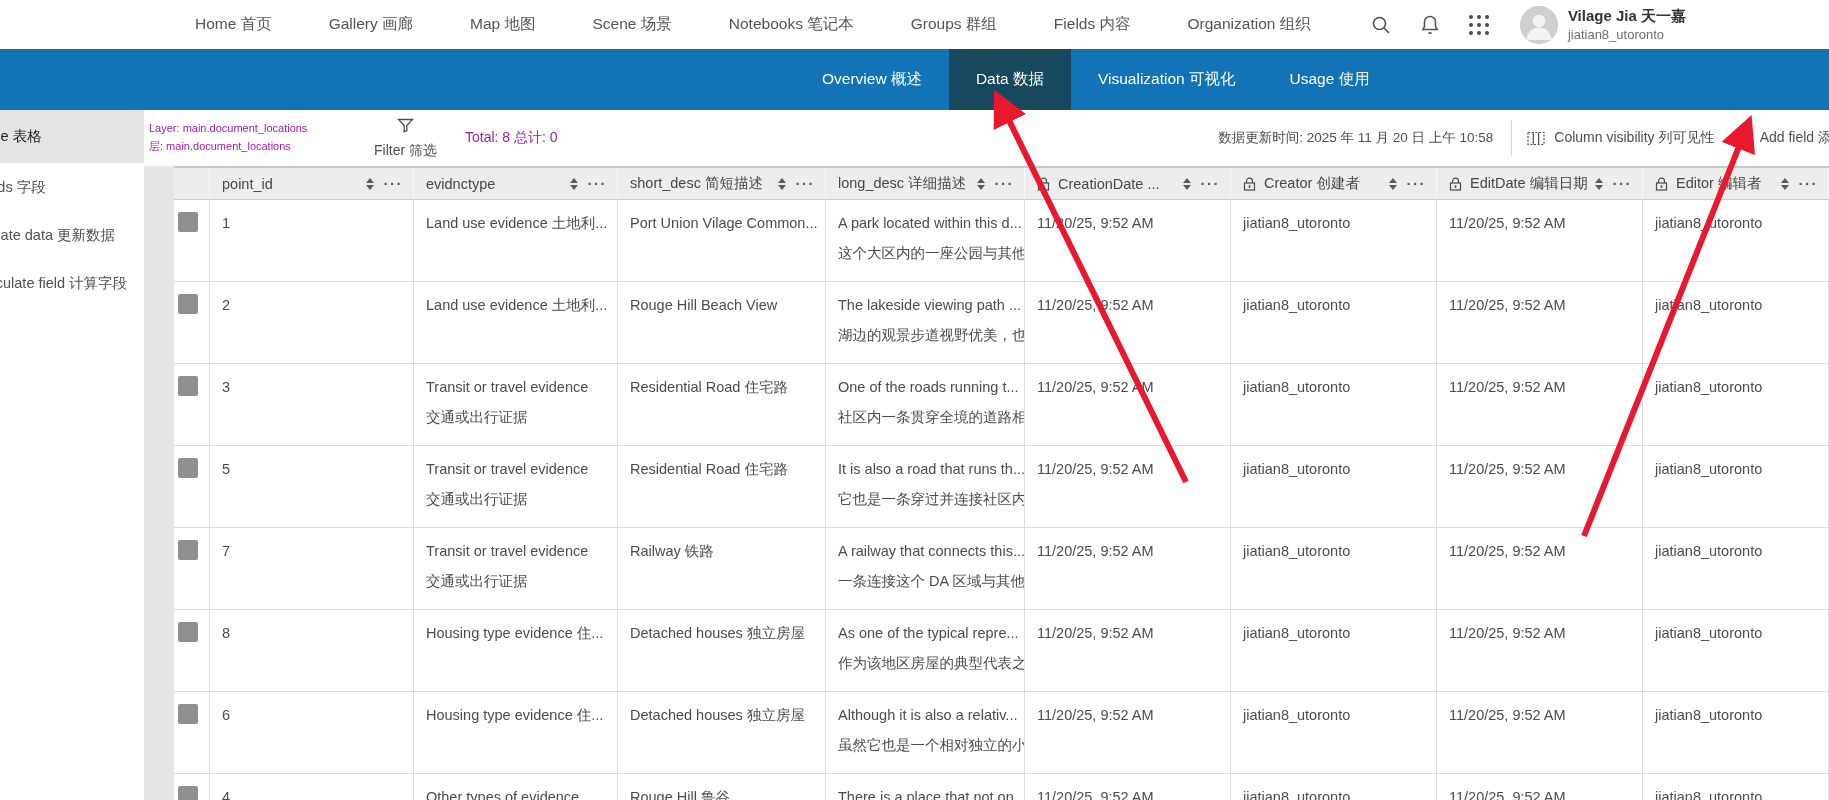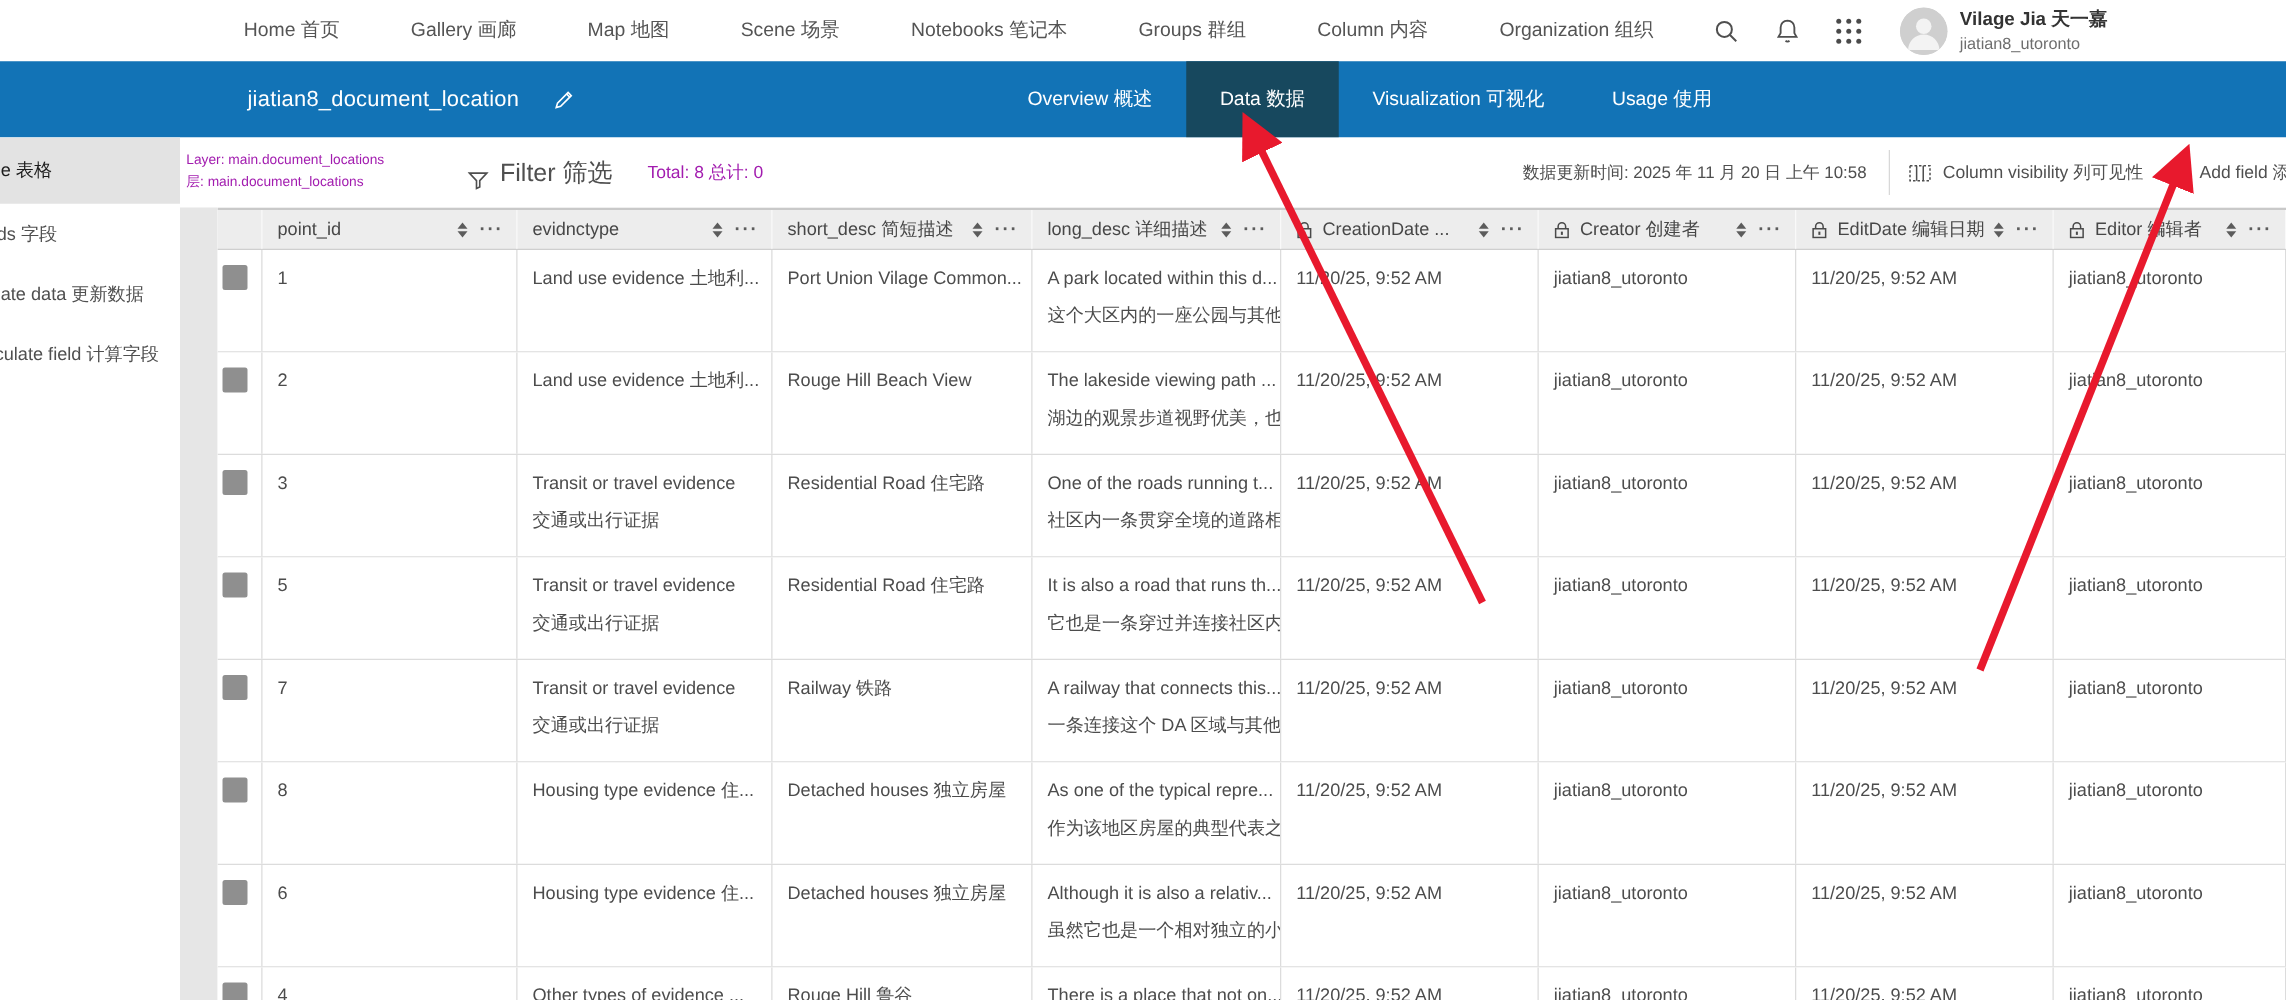--- a/index.html
+++ b/index.html
@@ -37,21 +37,21 @@
   .side-item { height:48px; display:flex; align-items:center; font-size:14.5px; color:#4f4f4f;
                white-space:nowrap; text-indent:-26px; cursor:pointer; }
   .side-item.active { height:53px; background:#e3e3e3; color:#1c1c1c; }
 
   
   .panel { position:absolute; left:144px; top:110px; right:0; bottom:0; background:#fff; }
   .toolbar { position:absolute; top:0; left:0; right:0; height:56px; display:flex; align-items:center;
              justify-content:space-between; overflow:hidden; }
   .tb-left { display:flex; align-items:center; padding-left:5px; flex-shrink:0; }
   .layer-label { width:225px; font-size:11px; color:#a21caf; line-height:1.62; white-space:nowrap; }
-  .filter-btn { display:flex; align-items:flex-end; gap:9px; font-size:20px; color:#4f4f4f; cursor:pointer; white-space:nowrap; }
+  .filter-btn { display:flex; align-items:center; gap:9px; font-size:14px; color:#4f4f4f; cursor:pointer; white-space:nowrap;flex-direction:column; }
   .total { margin-left:28px; font-size:14px; color:#a21caf; white-space:nowrap; }
   .tb-right { display:flex; align-items:center; height:100%; flex-shrink:0; margin-right:-45px; }
   .updated { text-align:right; font-size:13.5px; color:#4f4f4f; line-height:1.62; white-space:nowrap; }
   .vsep { width:1px; height:36px; background:#d8d8d8; margin:0 15px 0 18px; }
   .colvis { display:flex; align-items:center; gap:9px; font-size:14px; color:#4f4f4f; white-space:nowrap; cursor:pointer; }
   .addfield { display:flex; align-items:center; gap:8px; font-size:14px; color:#4f4f4f; margin-left:26px;
               white-space:nowrap; cursor:pointer; }
   .plus { font-size:19px; line-height:1; color:#4f4f4f; }
 
   
@@ -88,21 +88,21 @@
 <body>
 
 <header class="topnav">
   <nav class="nav-items">
     <span class="nav-item">Home 首页</span>
     <span class="nav-item">Gallery 画廊</span>
     <span class="nav-item">Map 地图</span>
     <span class="nav-item">Scene 场景</span>
     <span class="nav-item">Notebooks 笔记本</span>
     <span class="nav-item">Groups 群组</span>
-    <span class="nav-item">Column 内容</span>
+    <span class="nav-item">Fields 内容</span>
     <span class="nav-item">Organization 组织</span>
   </nav>
   <div class="nav-right">
     <span class="icon-btn">
       <svg width="20" height="20" viewBox="0 0 20 20">
           <circle cx="8.5" cy="8.5" r="6" fill="none" stroke="#4f4f4f" stroke-width="1.6"></circle>
           <line x1="13" y1="13" x2="18" y2="18" stroke="#4f4f4f" stroke-width="1.6"></line>
         </svg>
     </span>
     <span class="icon-btn">
@@ -132,29 +132,20 @@
       </span>
       <div>
         <div class="uname">Vilage Jia 天一嘉</div>
         <div class="uid">jiatian8_utoronto</div>
       </div>
     </div>
   </div>
 </header>
 
 <div class="titlebar">
-  <div class="titlewrap">
-    <span class="item-title">jiatian8_document_location</span>
-    <span class="icon-btn">
-      <svg width="18" height="18" viewBox="0 0 18 18">
-          <path d="M3 15l1-3.5L12.5 3l2.5 2.5L6.5 14z" fill="none" stroke="#fff" stroke-width="1.3"></path>
-          <line x1="11.3" y1="4.2" x2="13.8" y2="6.7" stroke="#fff" stroke-width="1.3"></line>
-        </svg>
-    </span>
-  </div>
   <div class="tabs">
     <div class="tab">Overview 概述</div>
     <div class="tab active">Data 数据</div>
     <div class="tab">Visualization 可视化</div>
     <div class="tab">Usage 使用</div>
   </div>
 </div>
 
 <aside class="sidebar">
   <div class="side-item active">Table 表格</div>

